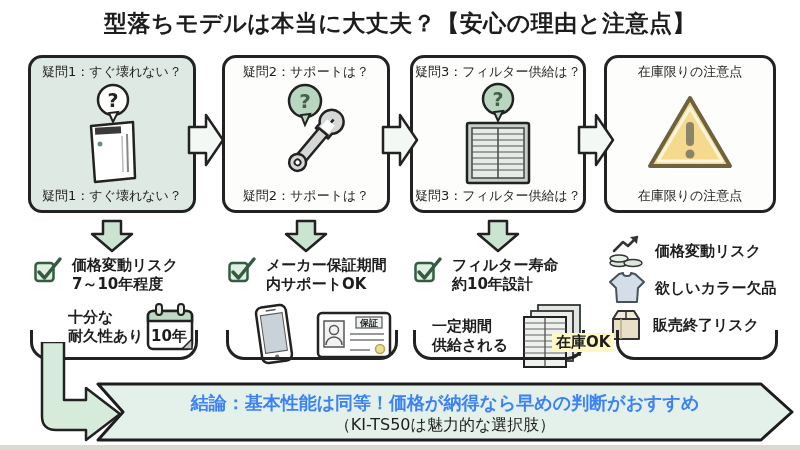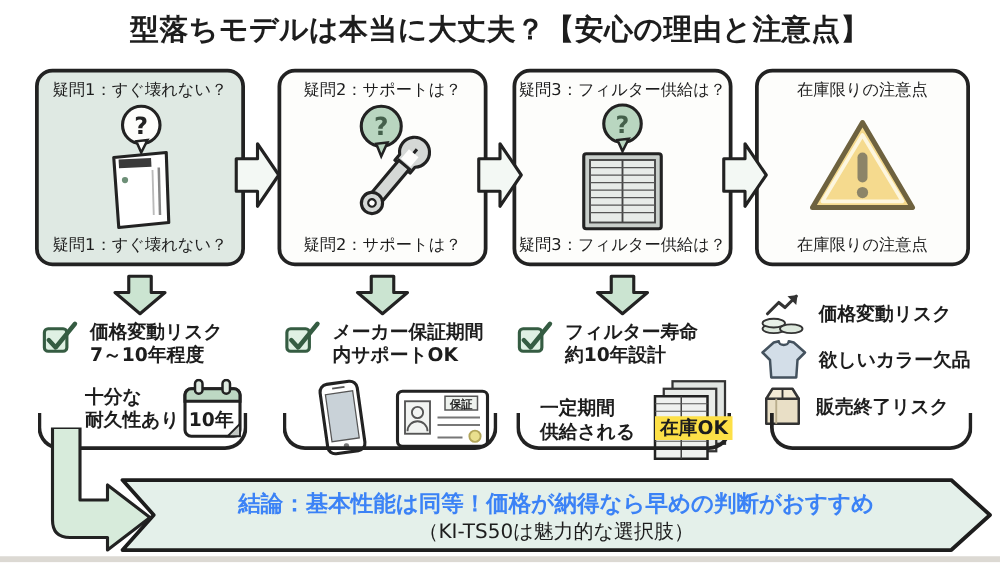--- a/index.html
+++ b/index.html
@@ -24,21 +24,21 @@
   .a1{left:34px;width:170px;} .a2{left:228px;width:172px;} .a3{left:414px;width:176px;}
   .a4{left:608px;width:172px;top:236px;}
   .checkrow{display:flex;align-items:flex-start;gap:8px;}
   .checkbox{flex:0 0 auto;margin-top:1px;overflow:visible;}
   .subrow{display:flex;align-items:center;margin-top:9px;margin-left:34px;}
   .riskrow{display:flex;align-items:center;gap:9px;margin-bottom:7px;height:30px;}
   .bracket{position:absolute;top:330px;height:30px;border:3px solid #222;border-top:none;
            border-bottom-left-radius:18px;border-bottom-right-radius:18px;box-sizing:border-box;}
   .bk1{left:30px;width:168px;} .bk2{left:226px;width:172px;}
   .bk3{left:413px;width:172px;} .bk4{left:616px;width:162px;}
-  .stock-label{position:absolute;left:524px;top:333px;background:#fde047;padding:0 4px;
+  .stock-label{position:absolute;left:552px;top:333px;background:#fef9c3;padding:0 4px;
                font-size:15px;font-weight:bold;color:#1d1d1d;z-index:4;}
   .curve-arrow{position:absolute;left:30px;top:342px;width:100px;height:100px;z-index:2;}
   .banner{position:absolute;left:95px;top:381px;width:700px;height:62px;z-index:1;}
   .banner-text{position:absolute;left:120px;top:386px;width:650px;height:54px;z-index:3;
                display:flex;flex-direction:column;align-items:center;justify-content:center;}
   .banner-line1{font-size:18px;font-weight:bold;white-space:nowrap;color:#3b82f6;}
   .banner-line2{font-size:16px;font-weight:normal;white-space:nowrap;color:#1d1d1d;}
   .bottom-strip{position:absolute;left:0;bottom:0;width:800px;height:5px;background:#dcd9d3;}
   svg{display:block;}
   .blk{display:block;}

